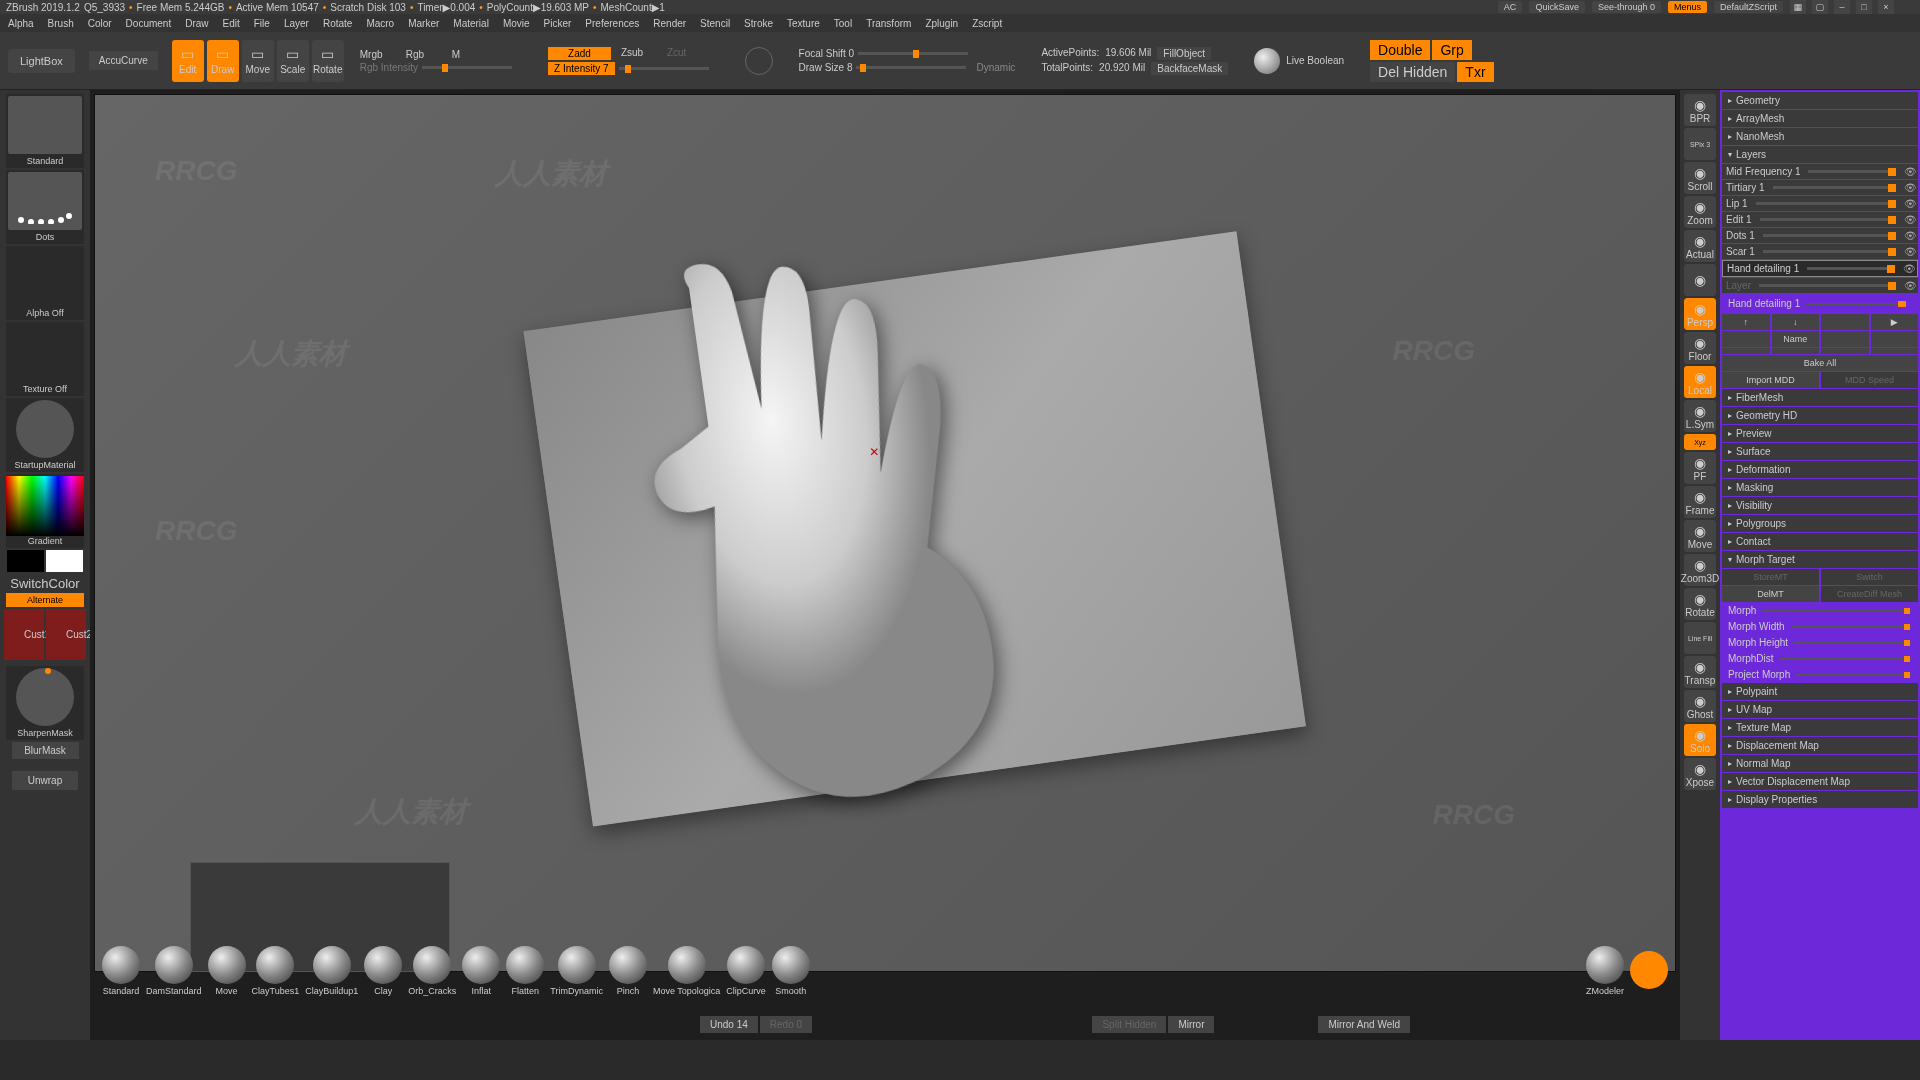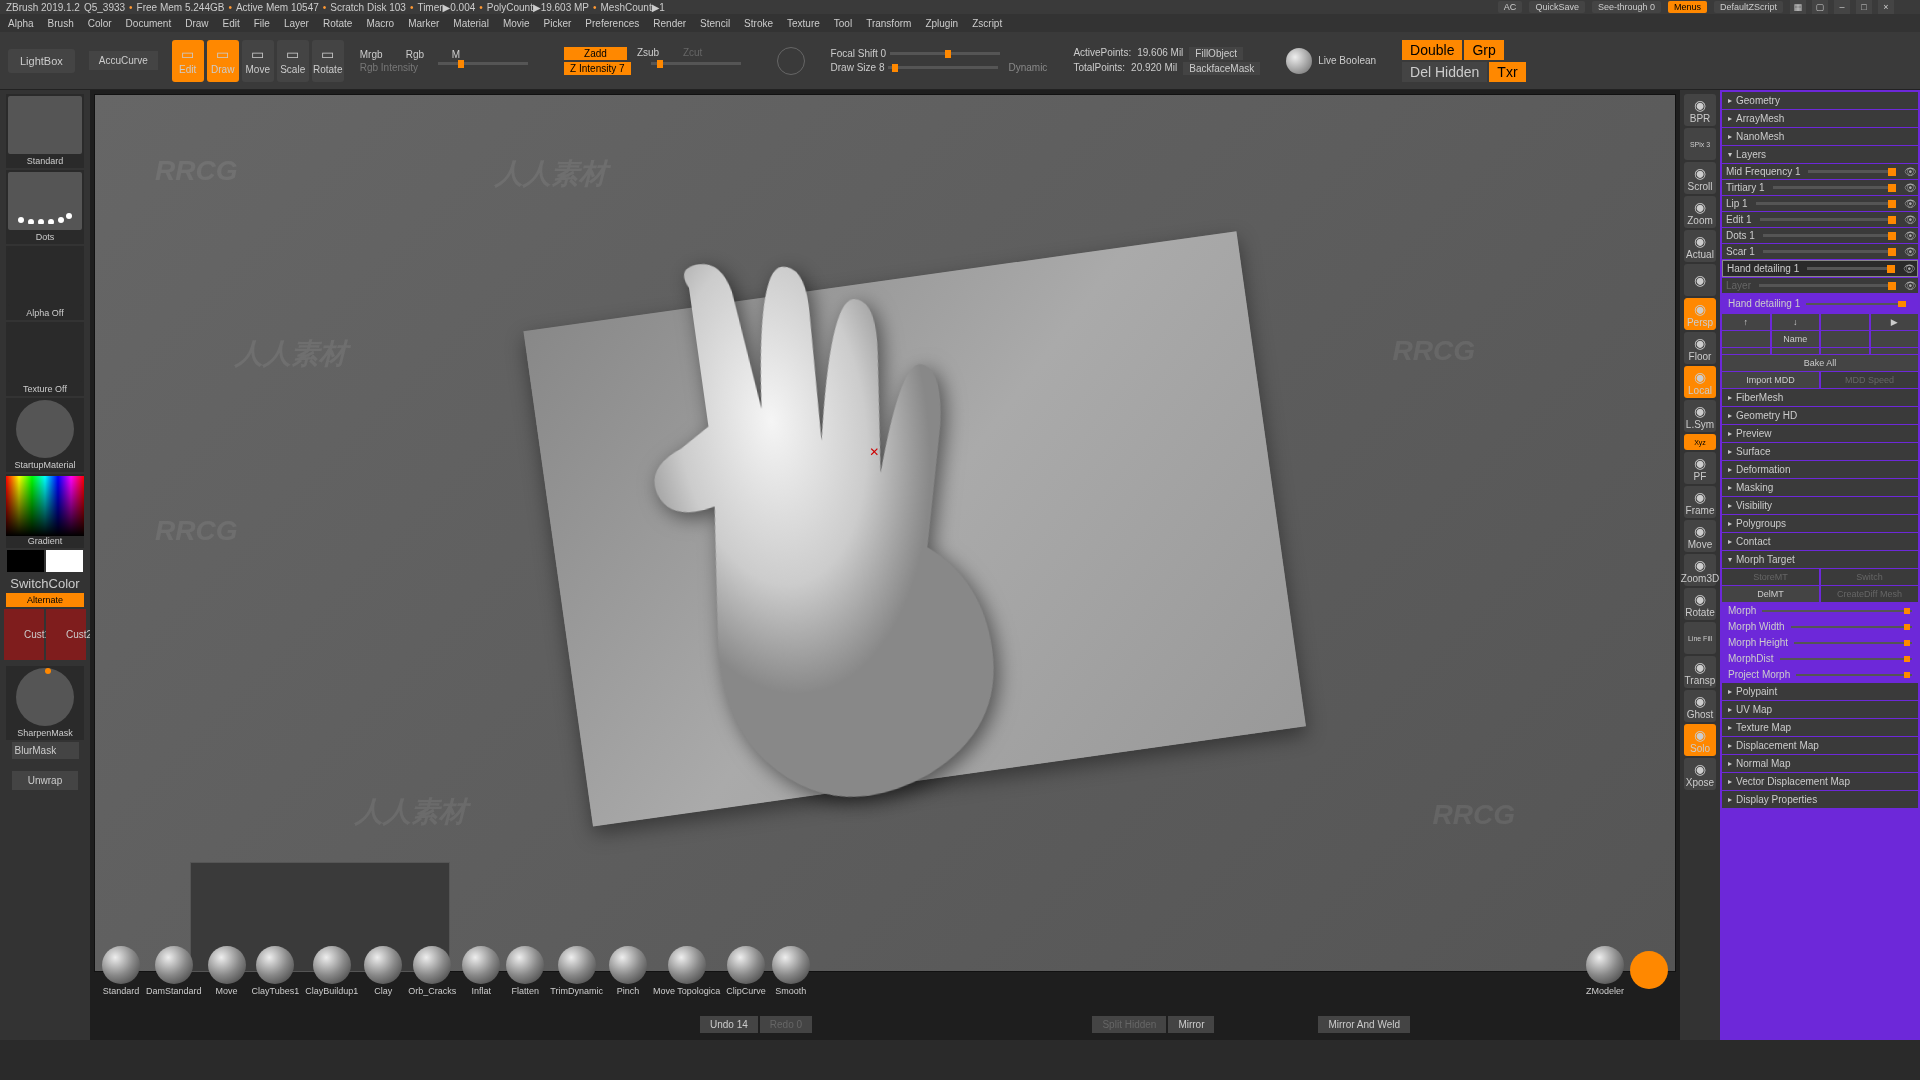--- a/index.html
+++ b/index.html
@@ -14,21 +14,21 @@
 .menubar span{cursor:pointer}
 .toolbar{height:58px;background:#3a3a3a;display:flex;align-items:center;padding:0 8px;gap:6px;border-bottom:1px solid #222}
 .lightbox-btn{background:#444;padding:6px 12px;border-radius:3px;font-size:11px}
 .accucurve{background:#444;padding:4px 10px;font-size:10px;margin-left:8px}
 .mode-btn{width:32px;height:42px;background:#444;border-radius:3px;display:flex;flex-direction:column;align-items:center;justify-content:center;font-size:8px}
 .mode-btn.active,.mode-btn.orange{background:#ff8800;color:#000}
 .mode-btn .icon{font-size:14px;margin-bottom:2px}
 .slider-group{display:flex;flex-direction:column;gap:2px;margin-left:10px}
 .slider-row{display:flex;gap:10px;font-size:9px;color:#888}
 .slider-row span{min-width:36px}
-.slider-bar{display:flex;align-items:flex-start;gap:20px;font-size:9px}
+.slider-bar{display:flex;align-items:center;gap:4px;font-size:9px}
 .slider-bar.orange span{background:#ff8800;color:#000;padding:1px 6px}
 .sbar{width:90px;height:3px;background:#555;position:relative}
 .sbar .thumb{position:absolute;width:6px;height:8px;background:#ff8800;top:-2px}
 .focal{display:flex;flex-direction:column;gap:3px;margin-left:20px;font-size:9px}
 .focal div{display:flex;align-items:center;gap:4px}
 .dyncircle{width:28px;height:28px;border:1px solid #666;border-radius:50%;position:relative;margin-right:6px}
 .stats{display:flex;flex-direction:column;font-size:9px;color:#aaa;margin-left:20px;gap:2px}
 .stats div{display:flex;gap:6px}
 .livebool{display:flex;align-items:center;gap:6px;margin-left:20px}
 .livebool .circ{width:26px;height:26px;border-radius:50%;background:radial-gradient(circle at 35% 35%,#eee,#666)}
@@ -297,21 +297,21 @@
     <div class="cust-row">
         <span>Cust1</span>
         <span>Cust2</span>
       </div>
     <div class="thumb-slot" style="margin-top:4px">
         <div class="img sphere" style="border-radius:50%;width:58px;height:58px;margin:0 auto 2px;position:relative">
           <div style="position:absolute;width:6px;height:6px;background:#ff8800;border-radius:50%;top:0;left:50%"></div>
         </div>
         <div class="lbl">SharpenMask</div>
       </div>
-    <div class="lbl" style="background:#444;width:67px;text-align:left;padding:3px">BlurMask</div>
+    <div class="lbl" style="background:#444;width:67px;text-align:center;padding:3px">BlurMask</div>
     <div class="lbl" style="background:#444;width:66px;text-align:center;padding:4px;margin-top:10px">Unwrap</div>
   </div>
 
   <div class="canvas-wrap">
     <div class="canvas">
       <div class="hand-scene">
         <div class="ref-plane"></div>
         <svg class="hand" viewBox="0 0 420 560">
           <defs>
               <radialGradient id="hg" cx="40%" cy="30%">

